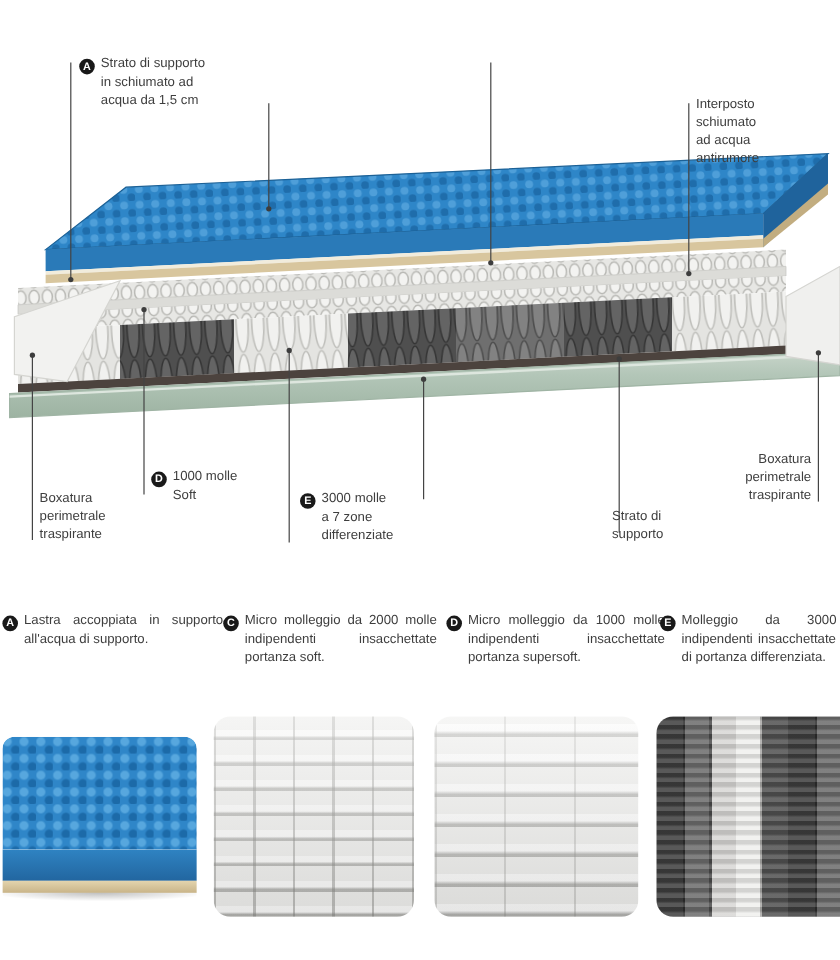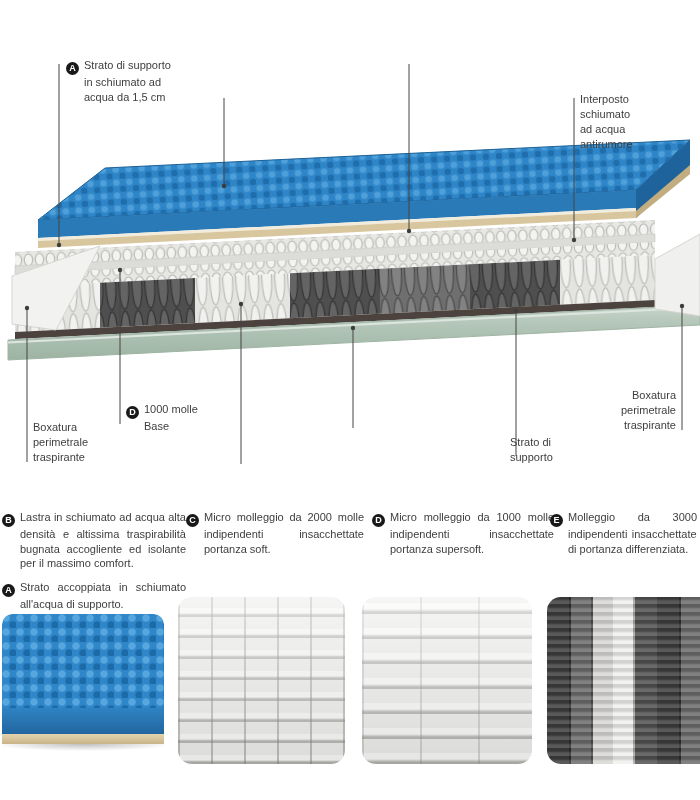--- a/index.html
+++ b/index.html
@@ -1,21 +1,21 @@
 <!DOCTYPE html>
 <html><head>
 <meta charset="utf-8">
 <style>
   html,body{margin:0;padding:0}
   body{
     width:700px;height:800px;background:#ffffff;overflow:hidden;position:relative;
     font-family:"Liberation Sans",sans-serif;color:#3e3e3e;
     -webkit-font-smoothing:antialiased;
   }
-  .diagram{position:absolute;left:0;top:16px;width:580px;height:500px}
+  .diagram{position:absolute;left:0;top:4px;width:580px;height:500px}
   .art{position:absolute;left:0;top:0}
   .callout{position:absolute;font-size:11px;line-height:15px;color:#3e3e3e}
   .callout .txt{white-space:pre-line}
   .hang{padding-left:18px}
   .badge{
     display:inline-block;width:13px;height:13px;border-radius:50%;
     background:#191919;color:#fff;font-size:9px;font-weight:bold;
     line-height:13px;text-align:center;margin-right:5px;vertical-align:-2px;
   }
   .hang .badge{margin-left:-18px}
@@ -163,36 +163,40 @@
 ad acqua antirumore</span>
   </div>
 
   <div class="callout" style="left:33px;top:404px">
     <span class="txt">Boxatura
 perimetrale
 traspirante</span>
   </div>
   <div class="callout hang" style="left:126px;top:386px">
     <span class="badge">D</span><span class="txt">1000 molle
-Base</span>
+Soft</span>
+  </div>
+  <div class="callout hang" style="left:250px;top:404px">
+    <span class="badge">E</span><span class="txt">3000 molle
+a 7 zone
+differenziate</span>
   </div>
   <div class="callout" style="left:510px;top:419px">
     <span class="txt">Strato di
 supporto</span>
   </div>
   <div class="callout align-right" style="left:598px;top:372px;width:78px">
     <span class="txt">Boxatura
 perimetrale
 traspirante</span>
   </div>
 </div>
 
 <div class="legend-col hang" id="col-b">
-  <p><span class="badge">B</span><span>Lastra in schiumato ad acqua alta densità e altissima traspirabilità bugnata accogliente ed isolante per il massimo comfort.</span></p>
-  <p><span class="badge">A</span><span>Strato accoppiata in schiumato all'acqua di supporto.</span></p>
+  <p><span class="badge">A</span><span>Lastra accoppiata in supporto all'acqua di supporto.</span></p>
 </div>
 <div class="legend-col hang" id="col-c">
   <p><span class="badge">C</span><span>Micro molleggio da 2000 molle indipendenti insacchettate portanza soft.</span></p>
 </div>
 <div class="legend-col hang" id="col-d">
   <p><span class="badge">D</span><span>Micro molleggio da 1000 molle indipendenti insacchettate portanza supersoft.</span></p>
 </div>
 <div class="legend-col hang" id="col-e">
   <p><span class="badge">E</span><span>Molleggio da 3000 molle indipendenti insacchettate a 7 zone di portanza differenziata.</span></p>
 </div>

